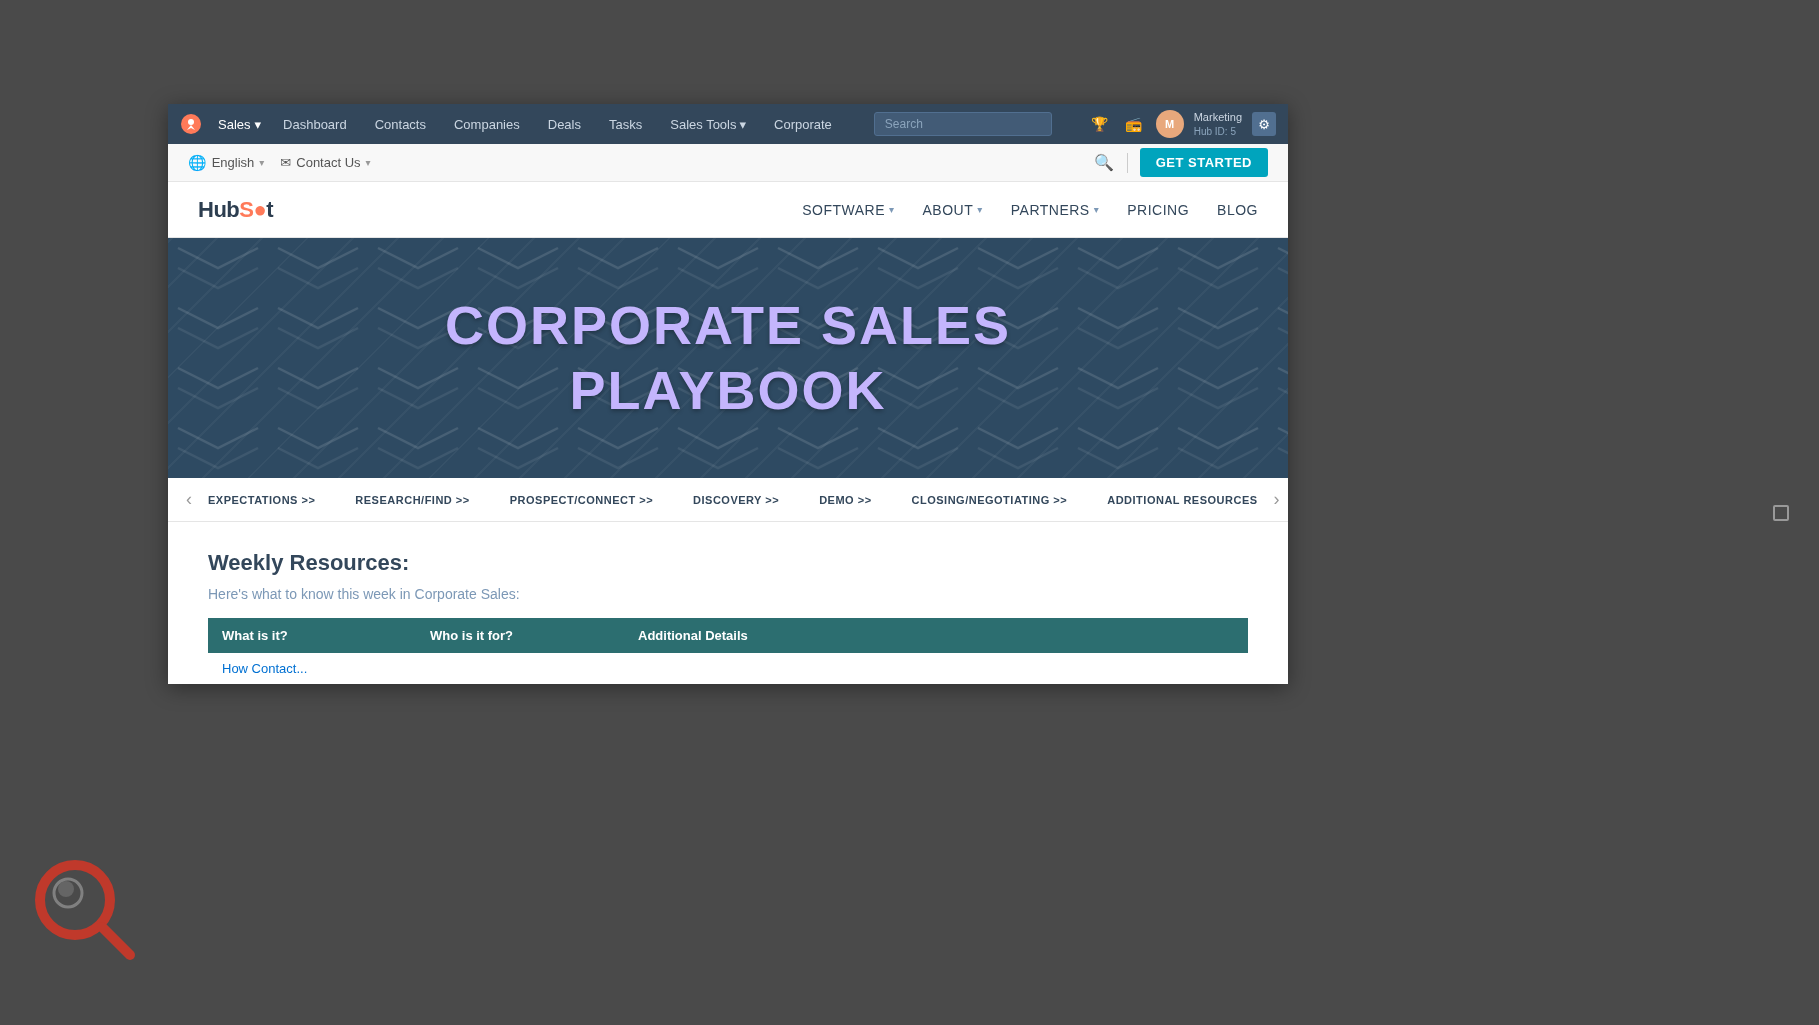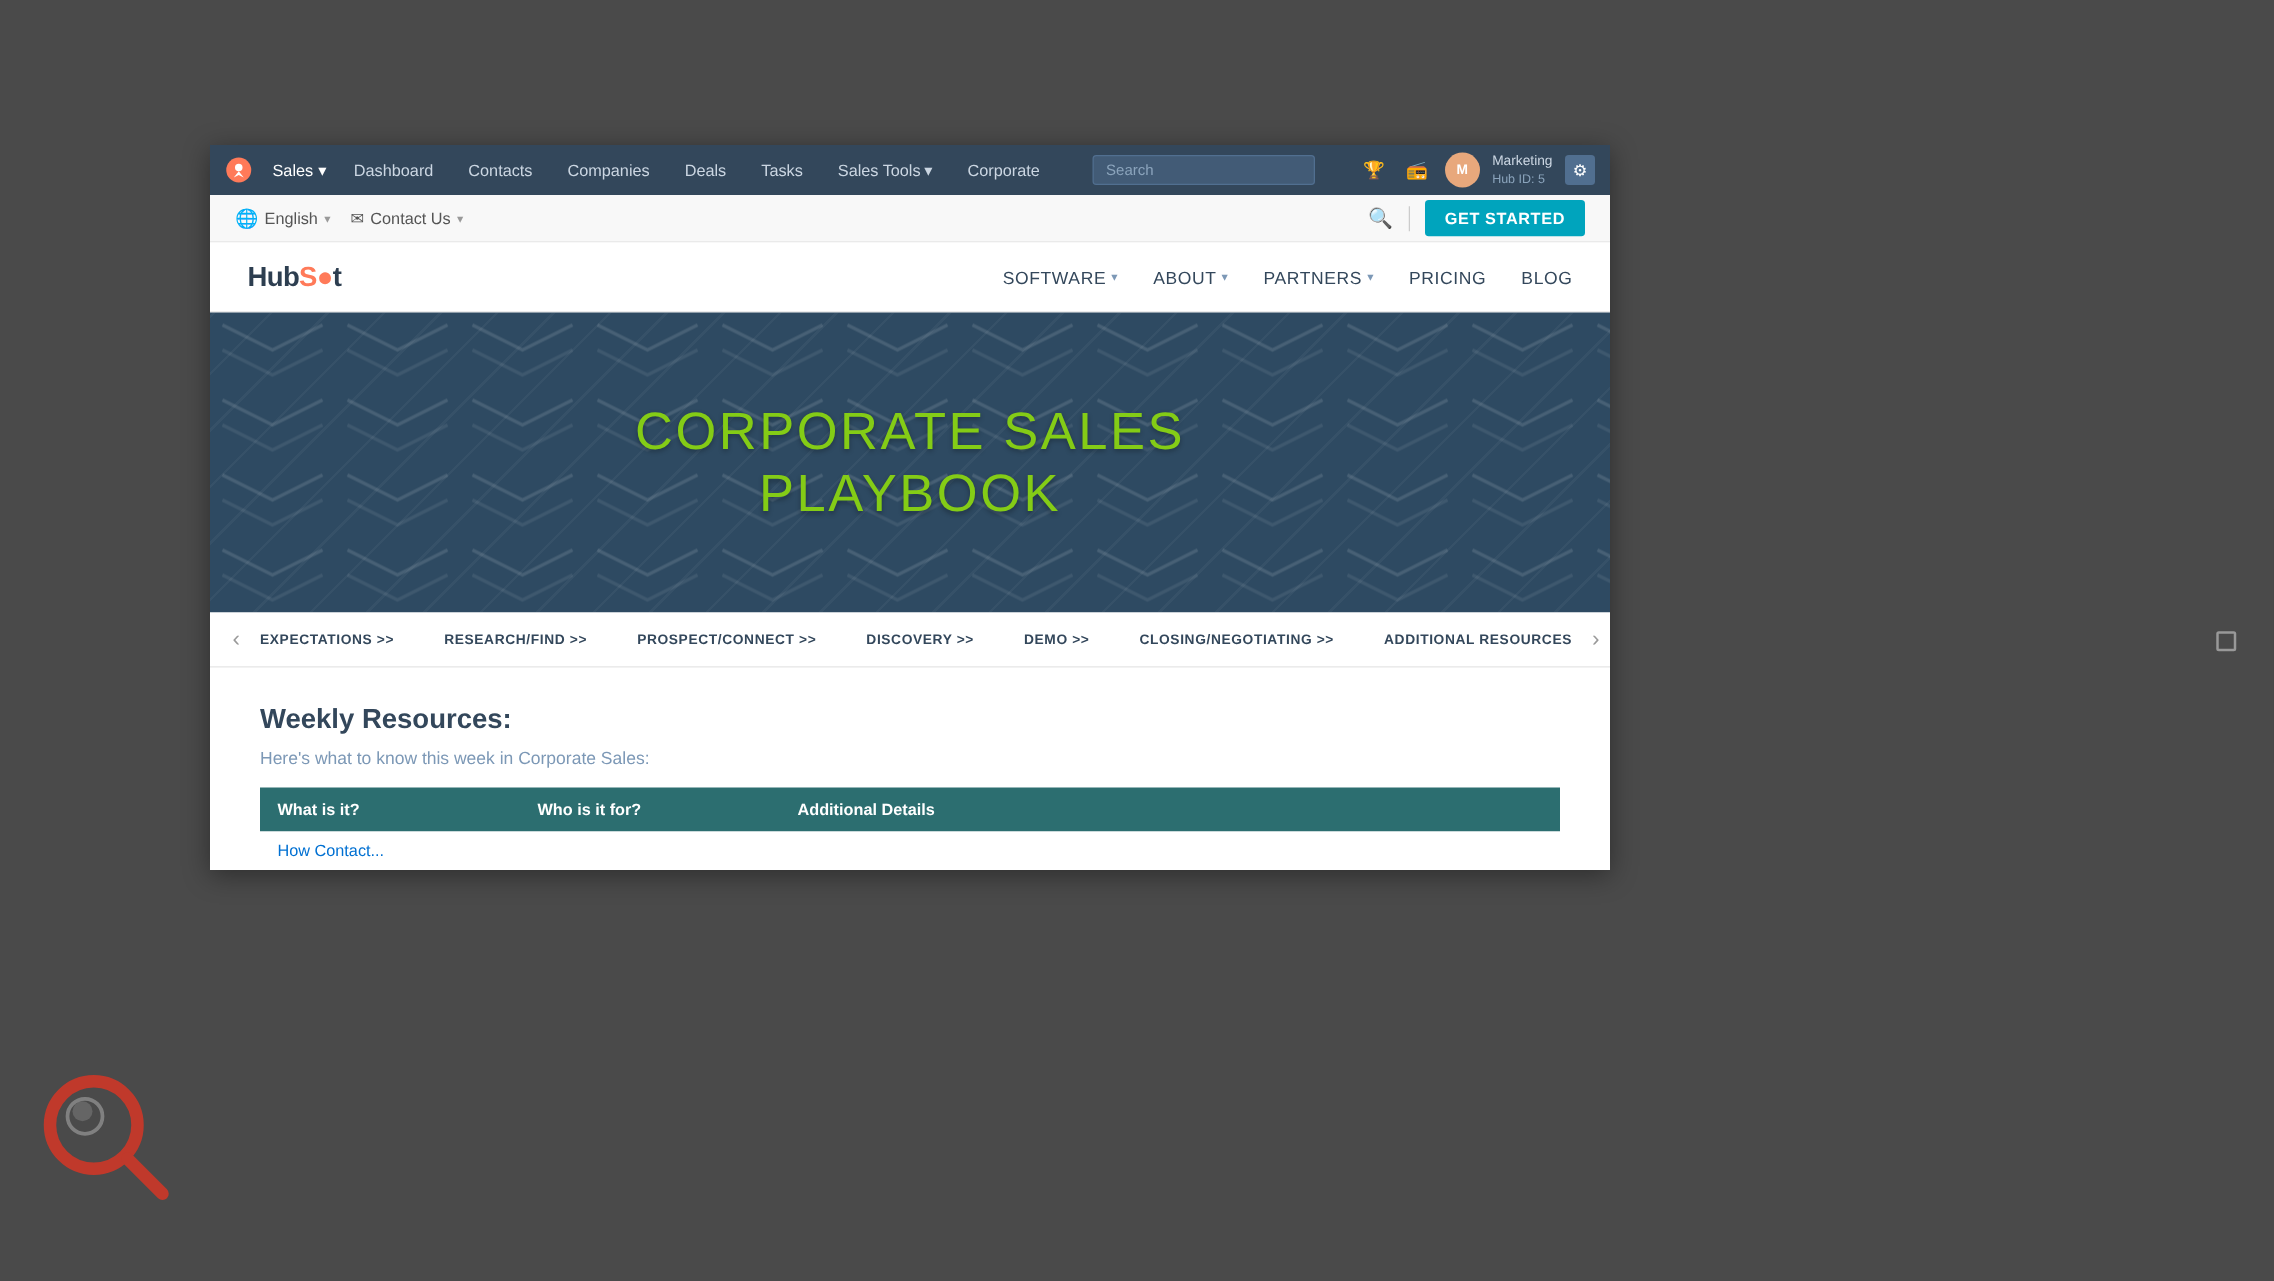--- a/index.html
+++ b/index.html
@@ -9,21 +9,21 @@
       height: 1025px;
       overflow: hidden;
       font-family: -apple-system, BlinkMacSystemFont, 'Segoe UI', sans-serif;
       position: relative;
     }
 
     
     .browser-window {
       position: absolute;
       left: 168px;
-      top: 116px;
+      top: 104px;
       width: 1120px;
       height: 580px;
       background: #fff;
       box-shadow: 0 4px 20px rgba(0,0,0,0.4);
       overflow: hidden;
     }
 
     
     .hubspot-nav {
       background: #33475b;
@@ -263,23 +263,23 @@
       overflow: hidden;
     }
 
     .hero-text {
       text-align: center;
       position: relative;
       z-index: 1;
     }
 
     .hero-title {
-      font-size: 42px;
-      font-weight: 400;
-      color: #84cc16;
+      font-size: 54px;
+      font-weight: 700;
+      color: #c4b5fd;
       text-transform: uppercase;
       letter-spacing: 2px;
       line-height: 1.2;
       text-shadow: 0 2px 4px rgba(0,0,0,0.3);
     }
 
     
     .playbook-nav {
       background: #fff;
       border-bottom: 1px solid #e5e5e5;

